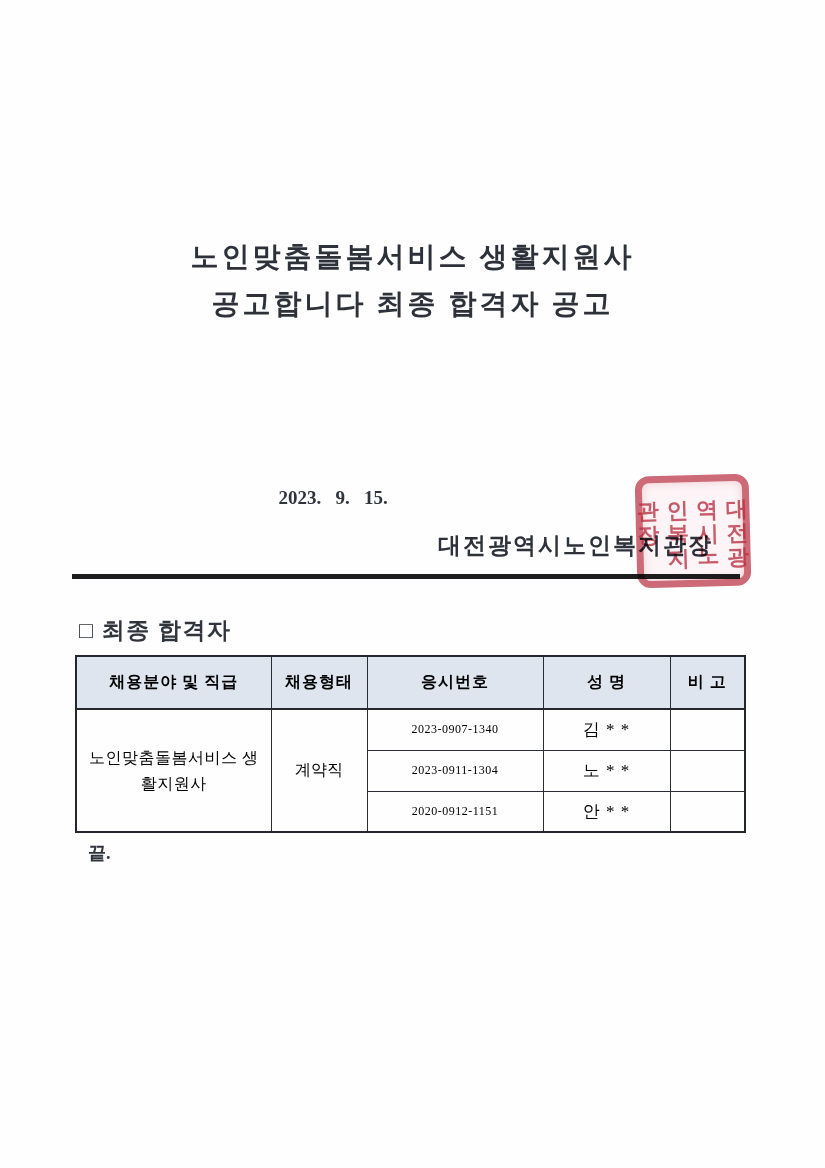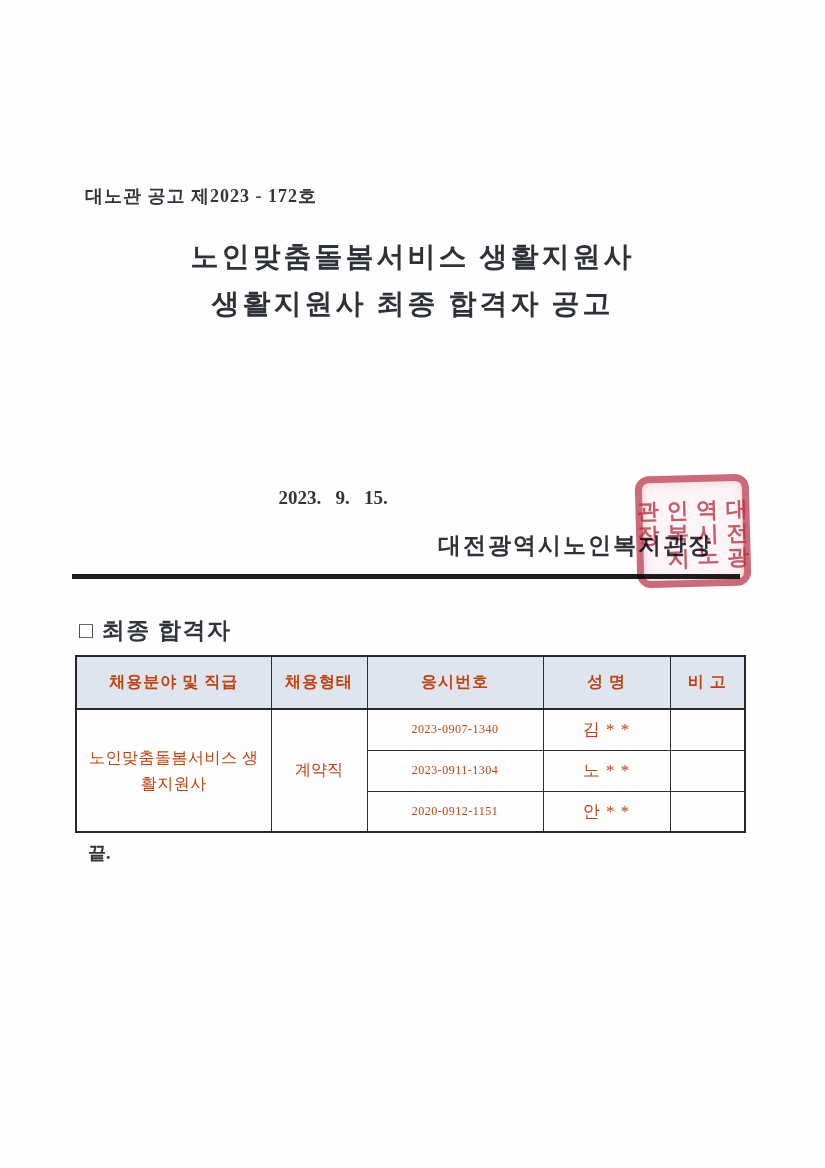--- a/index.html
+++ b/index.html
@@ -108,21 +108,21 @@
     white-space: pre;
   }
 
   table.results {
     position: absolute;
     left: 75px; top: 655px;
     width: 669px;
     border-collapse: collapse;
     table-layout: fixed;
     font-size: 16px;
-    color: #c2410c;
+    color: #000000;
   }
   table.results th, table.results td {
     border: 1px solid #2a2d33;
     text-align: center;
     vertical-align: middle;
     padding: 0 4px;
   }
   table.results { border: 2px solid #24272d; }
   table.results thead th {
     background: #dee5ee;
@@ -142,25 +142,24 @@
     left: 88px; top: 841px;
     font-size: 18px;
     font-weight: 600;
   }
 </style>
 </head>
 <body>
 
 <div class="page">
 
-  <div class="doc-number">대노관 공고 제2023 - 172호</div>
 
   <div class="title-block">
     <div>노인맞춤돌봄서비스 생활지원사</div>
-    <div>생활지원사 최종 합격자 공고</div>
+    <div>공고합니다 최종 합격자 공고</div>
   </div>
 
 
   <div class="date-line">2023.   9.   15.</div>
 
   <div class="signature-line">대전광역시노인복지관장</div>
 
   <div class="stamp">
     <div class="stamp-text">대전광역시노인복지관장</div>
   </div>

